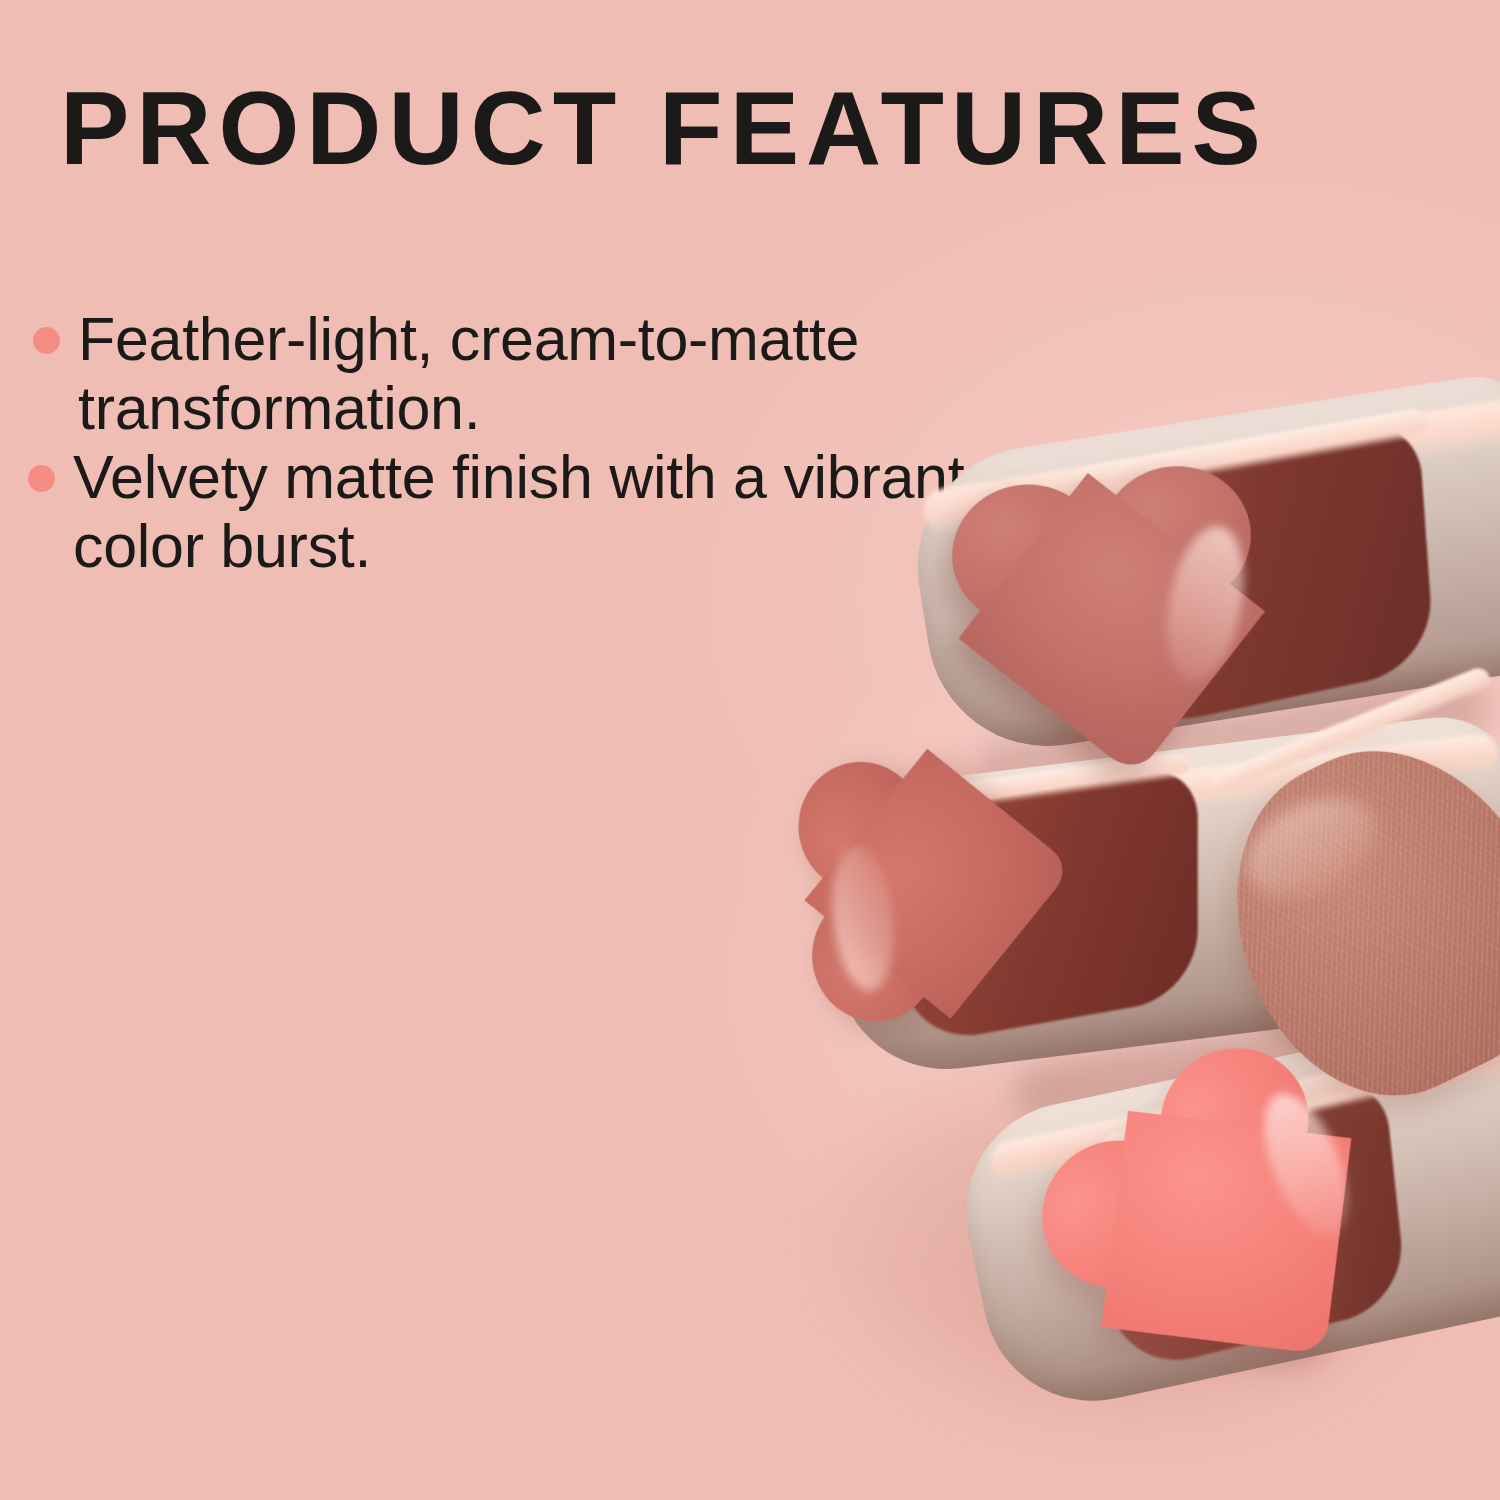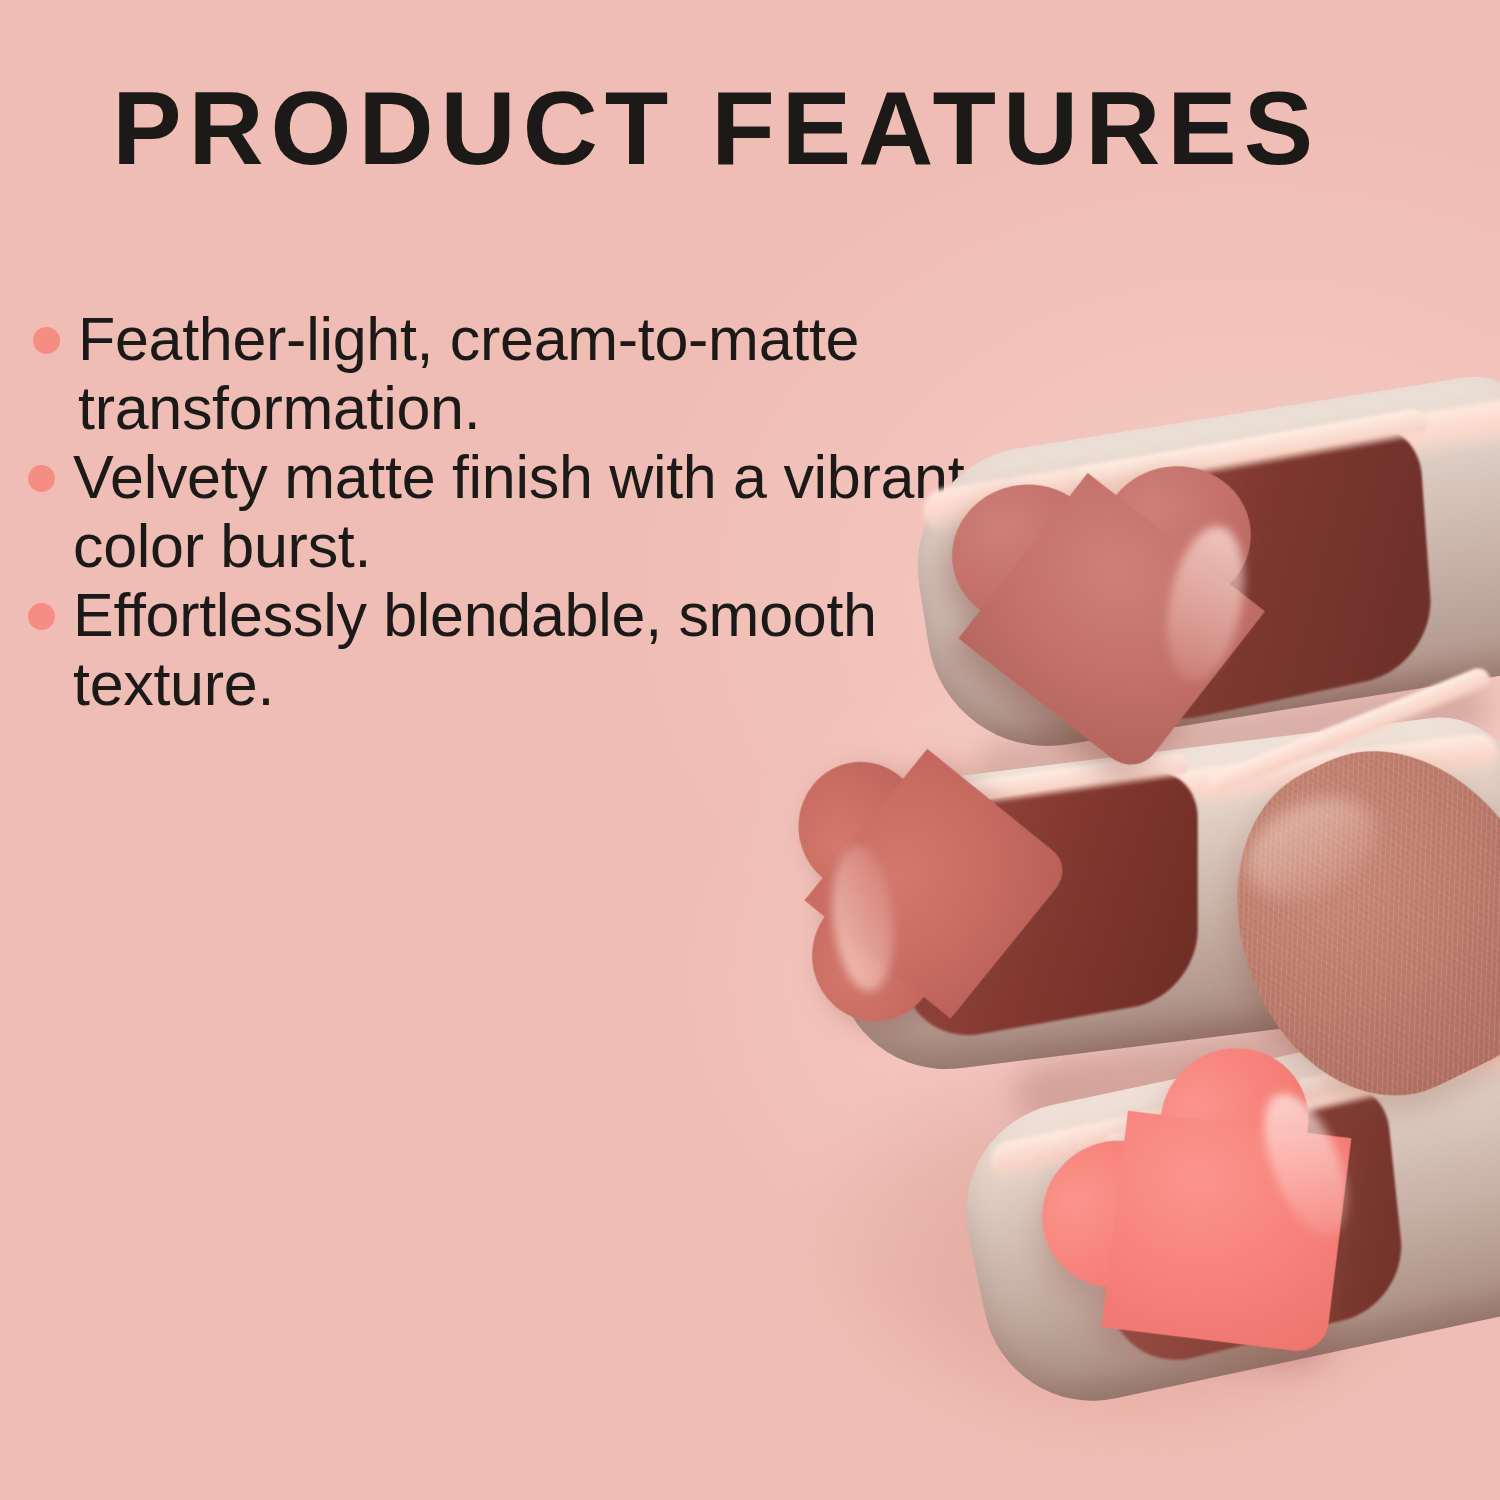--- a/index.html
+++ b/index.html
@@ -31,21 +31,20 @@
     position: absolute;
     left: 60px;
     top: 76px;
     width: 1260px;
     color: #1B1A18;
     font-size: 104px;
     line-height: 1.0;
     font-weight: 700;
     letter-spacing: 7px;
     white-space: nowrap;
-    text-align: right;
   }
 
   
   .features {
     position: absolute;
     left: 28px;
     top: 305px;
     width: 1030px;
   }
   .feature {
@@ -375,24 +374,20 @@
     <div class="feature f1">
       <span class="bullet-dot"></span>
       <span class="feature-text">Feather-light, cream-to-matte transformation.</span>
     </div>
 
     <div class="feature f2">
       <span class="bullet-dot"></span>
       <span class="feature-text">Velvety matte finish with a vibrant color burst.</span>
     </div>
 
-    <div class="feature f3">
-      <span class="bullet-dot"></span>
-      <span class="feature-text">Effortlessly blendable, smooth texture.</span>
-    </div>
 
   </div>
 
   <div class="product">
 
     <div class="prod-shadow"></div>
 
     <div class="tube barrel-top"></div>
     <div class="tube barrel-top-rim"></div>
 

